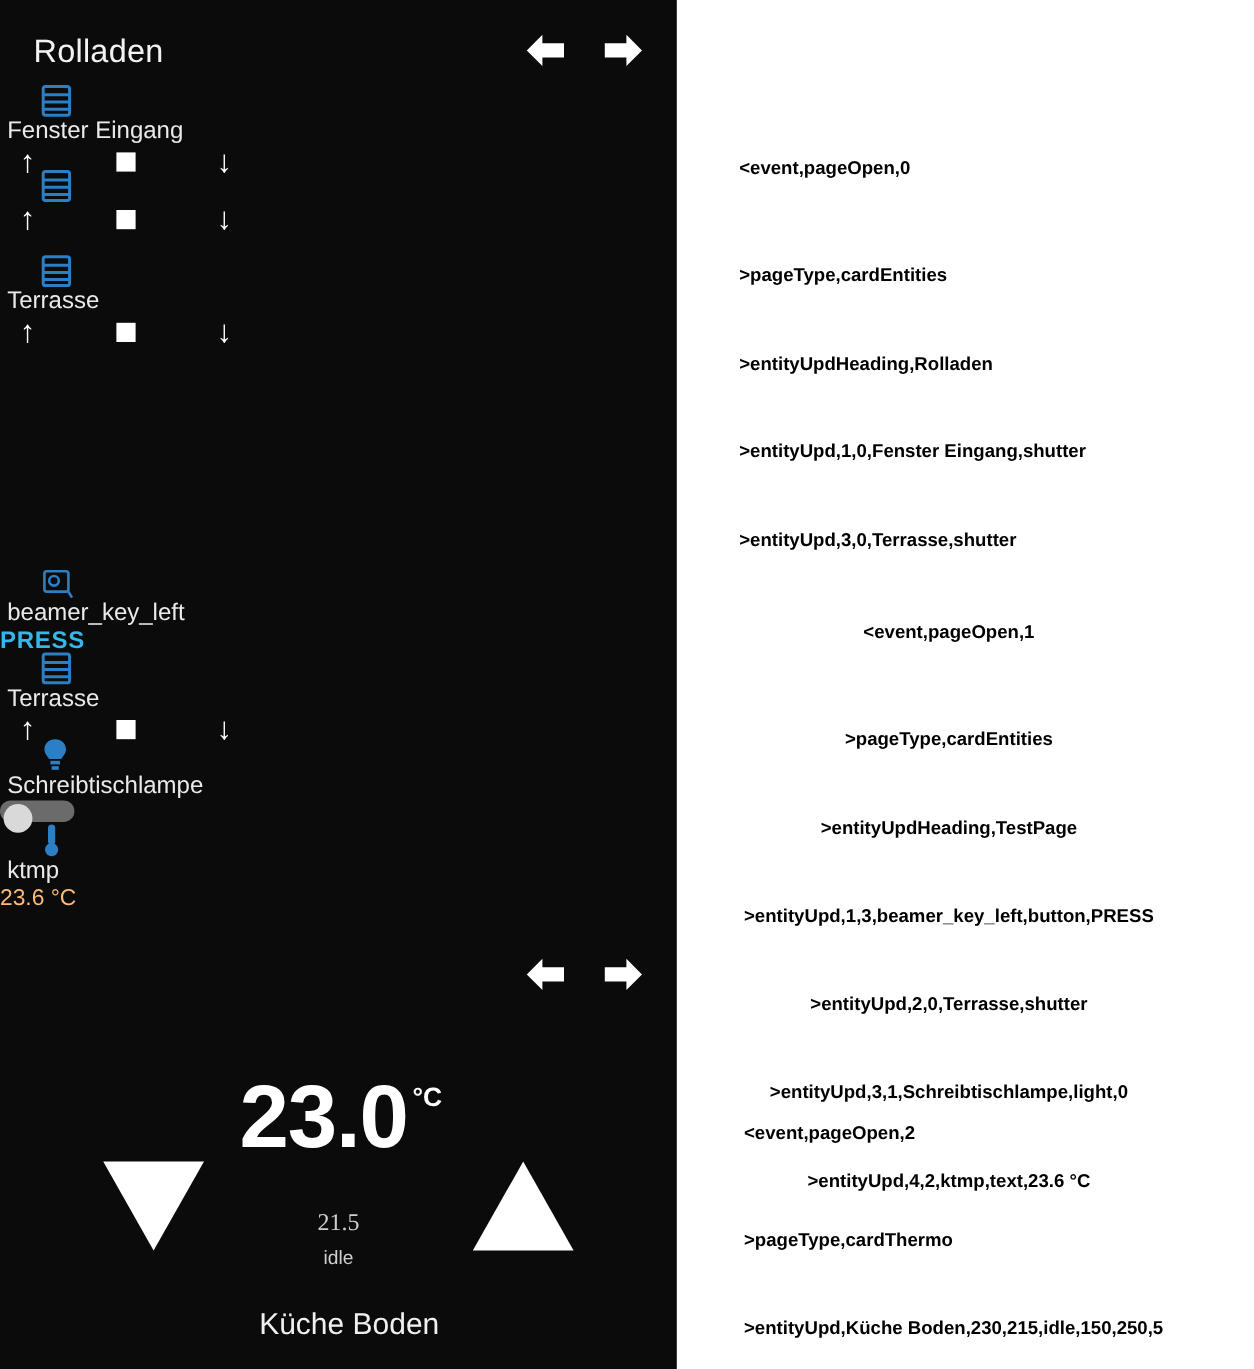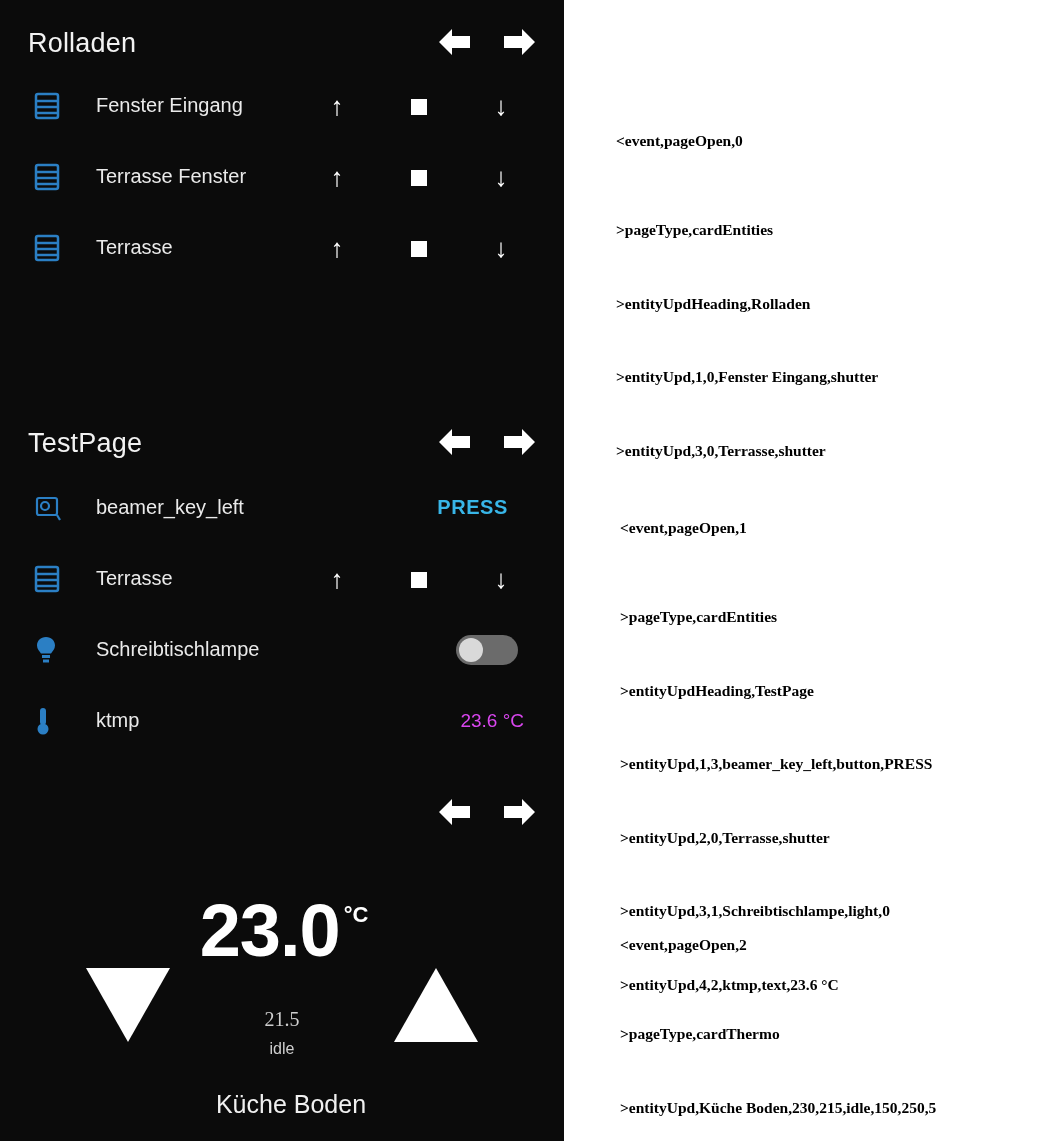--- a/index.html
+++ b/index.html
@@ -61,21 +61,22 @@
 
   .rows {
     position: absolute;
     left: 0;
     right: 0;
   }
   .row {
     position: relative;
     height: 71px;
     display: flex;
-    align-items: center;
+    align-items: flex-start;
+    flex-direction: column;
   }
   .row-icon {
     width: 56px;
     margin-left: 34px;
     display: flex;
     align-items: center;
     justify-content: flex-start;
   }
   .row-label {
     font-size: 20px;
@@ -104,21 +105,21 @@
     background: #ffffff;
   }
   .press-label {
     color: #38b6e8;
     font-size: 20px;
     font-weight: bold;
     margin-right: 56px;
     letter-spacing: 0.6px;
   }
   .value-label {
-    color: #d946ef;
+    color: #fdba74;
     font-size: 19px;
     margin-right: 40px;
   }
   .toggle {
     width: 62px;
     height: 30px;
     border-radius: 15px;
     background: #6b6b6b;
     margin-right: 46px;
     position: relative;
@@ -208,34 +209,33 @@
 
   
   .log {
     position: absolute;
     left: 564px;
     top: 0;
     width: 481px;
     height: 1141px;
     background: #ffffff;
     color: #000000;
-    font-family: Liberation Serif, serif;
   }
   .log-block {
     position: absolute;
     left: 52px;
     font-size: 15.5px;
     font-weight: bold;
     line-height: 1.58;
     white-space: pre;
   }
   .log-block .evt { display: block; margin-bottom: 16px; }
   .log-block .ln { display: block; }
   .log-1 { top: 80px; }
-  .log-2 { top: 467px; left: 56px; }
+  .log-2 { top: 467px; left: 56px; text-align: center; }
   .log-3 { top: 884px; left: 56px; }
 </style>
 </head>
 <body>
 
 <div class="screen">
 
   <div class="panel panel-rolladen">
     <div class="card-header">
       <div class="card-title">Rolladen</div>
@@ -273,21 +273,20 @@
 
       <div class="row">
         <div class="row-icon">
           <svg width="26" height="28" viewBox="0 0 26 28">
               <rect x="2" y="2" width="22" height="24" rx="2" fill="none" stroke="#2b7fc4" stroke-width="2.5"></rect>
               <line x1="2" y1="9" x2="24" y2="9" stroke="#2b7fc4" stroke-width="2.5"></line>
               <line x1="2" y1="15" x2="24" y2="15" stroke="#2b7fc4" stroke-width="2.5"></line>
               <line x1="2" y1="21" x2="24" y2="21" stroke="#2b7fc4" stroke-width="2.5"></line>
             </svg>
         </div>
-        <div class="row-label">Terrasse Fenster</div>
         <div class="row-controls">
           <div class="ctrl">↑</div>
           <div class="ctrl"><span class="sq"></span></div>
           <div class="ctrl">↓</div>
         </div>
       </div>
 
       <div class="row">
         <div class="row-icon">
           <svg width="26" height="28" viewBox="0 0 26 28">
@@ -302,35 +301,20 @@
           <div class="ctrl">↑</div>
           <div class="ctrl"><span class="sq"></span></div>
           <div class="ctrl">↓</div>
         </div>
       </div>
 
     </div>
   </div>
 
   <div class="panel panel-testpage">
-    <div class="card-header">
-      <div class="card-title">TestPage</div>
-      <div class="nav-arrows">
-        <div class="arrow">
-          <svg width="40" height="32" viewBox="0 0 40 32">
-              <path d="M18 3 L5 16 L18 29 L18 22 L36 22 L36 10 L18 10 Z" fill="#ffffff"></path>
-            </svg>
-        </div>
-        <div class="arrow">
-          <svg width="40" height="32" viewBox="0 0 40 32">
-              <path d="M22 3 L35 16 L22 29 L22 22 L4 22 L4 10 L22 10 Z" fill="#ffffff"></path>
-            </svg>
-        </div>
-      </div>
-    </div>
     <div class="rows" style="top:72px;">
 
       <div class="row">
         <div class="row-icon">
           <svg width="28" height="28" viewBox="0 0 28 28">
               <rect x="3" y="4" width="20" height="17" rx="2" fill="none" stroke="#2b7fc4" stroke-width="2.2"></rect>
               <circle cx="11" cy="12" r="4" fill="none" stroke="#2b7fc4" stroke-width="2.2"></circle>
               <line x1="23" y1="21" x2="26" y2="26" stroke="#2b7fc4" stroke-width="2.2"></line>
             </svg>
         </div>

